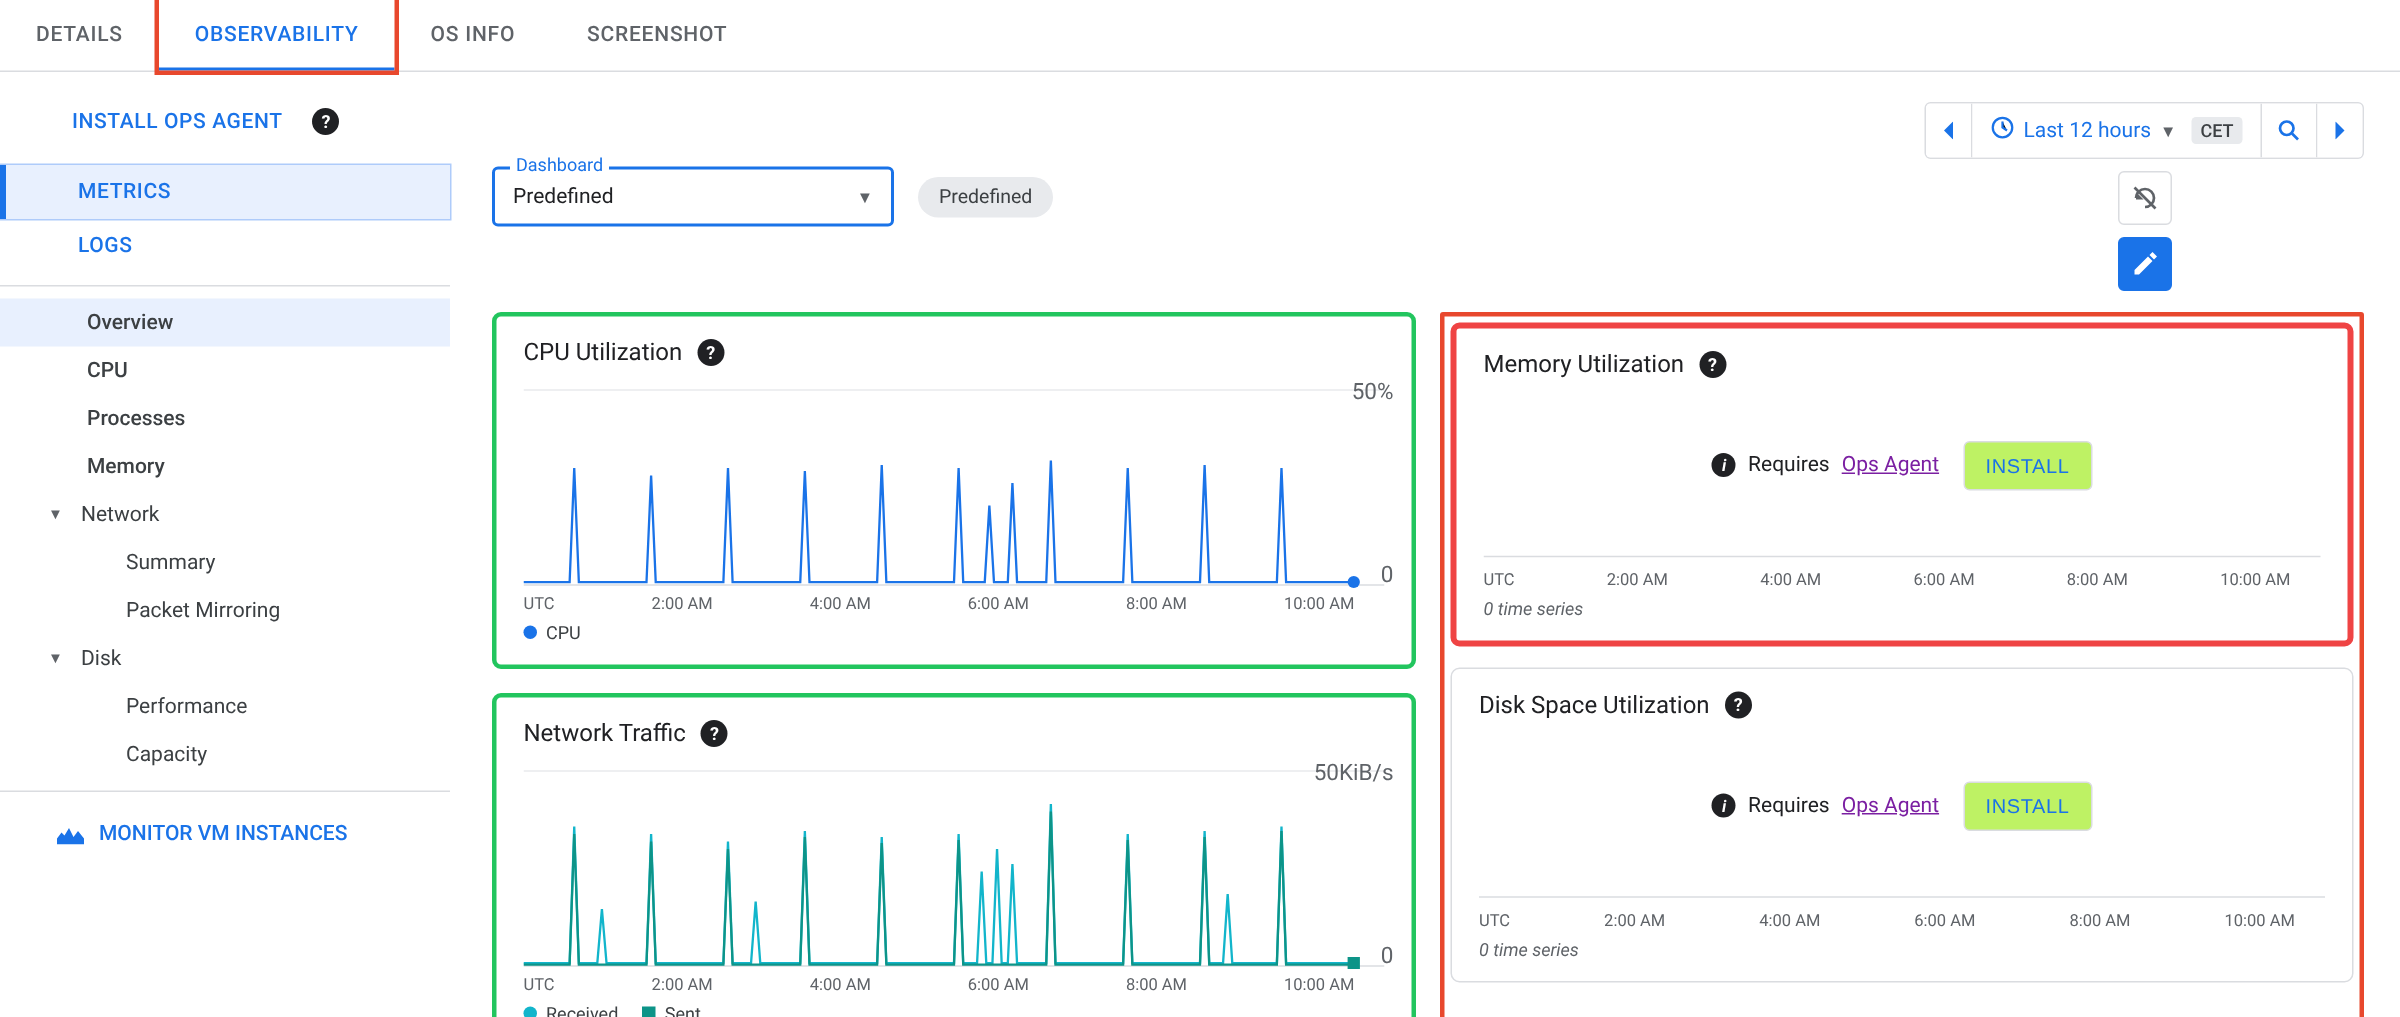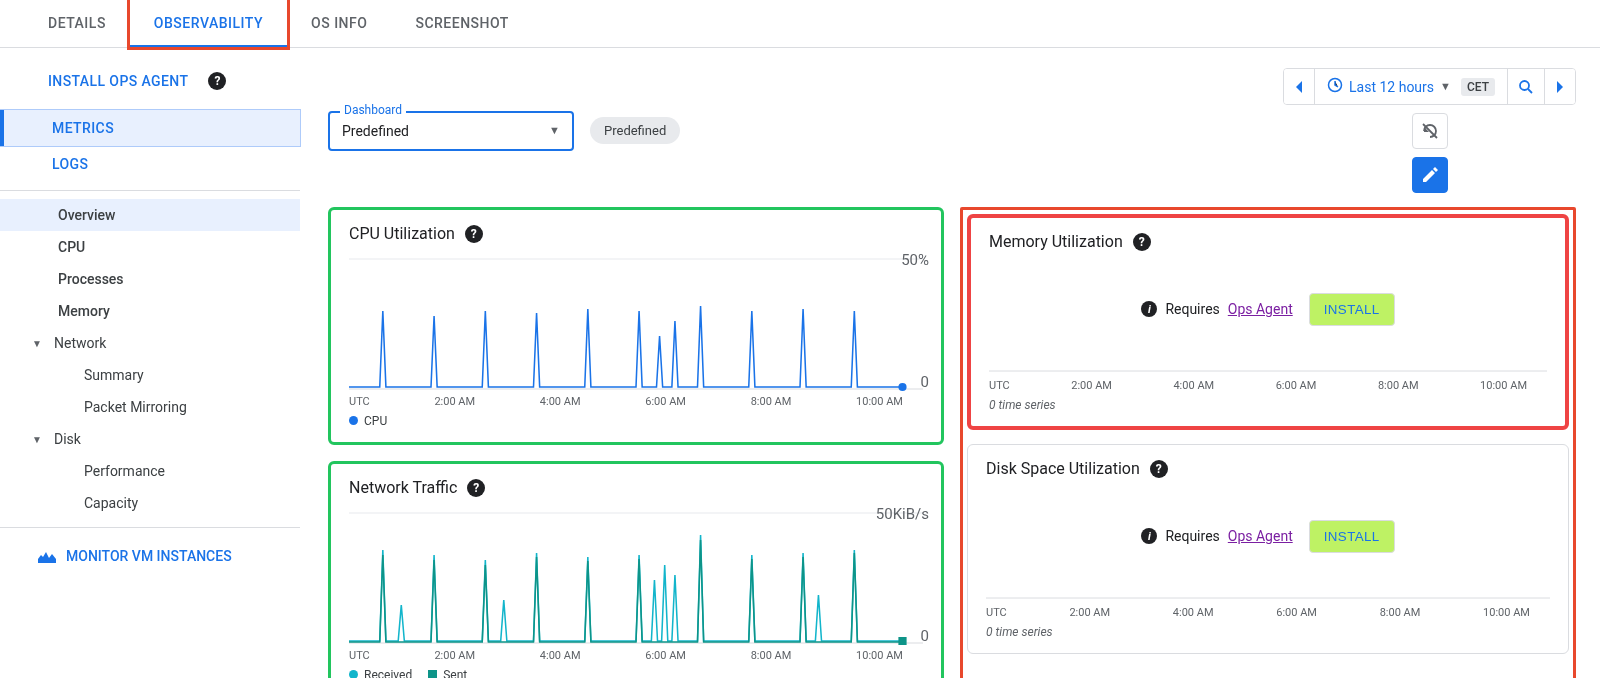--- a/index.html
+++ b/index.html
@@ -1,17 +1,17 @@
 <!DOCTYPE html>
 <html><head>
 <meta charset="utf-8">
 <style>
 * { box-sizing: border-box; margin: 0; padding: 0; }
 body { font-family: Roboto, Arial, sans-serif; font-size: 14px; color: #202124; background: #fff; width: 1600px; }
-.tabs { display: flex; border-bottom: 1px solid #dadce0; padding-left: 24px; height: 48px; align-items: stretch; }
+.tabs { display: flex; border-bottom: 1px solid #dadce0; height: 48px; align-items: stretch; }
 .tab { padding: 0 24px; display: flex; align-items: center; font-weight: 500; letter-spacing: .5px; color: #5f6368; cursor: pointer; border-bottom: 2px solid transparent; }
 .tab.active { color: #1a73e8; border-bottom: 2px solid #1a73e8; }
 .tab.highlighted { outline: 3px solid #e8482d; }
 .layout { display: flex; }
 .sidebar { width: 300px; padding: 20px 0; }
 .ops-agent-row { display: flex; align-items: center; padding: 4px 0 20px 48px; gap: 20px; }
 .link-blue { color: #1a73e8; font-weight: 500; letter-spacing: .4px; cursor: pointer; }
 .help-icon { width: 18px; height: 18px; border-radius: 50%; background: #202124; color: #fff; display: inline-flex; align-items: center; justify-content: center; font-size: 12px; font-weight: bold; cursor: pointer; }
 .nav-item { display: flex; align-items: center; padding: 10px 12px 10px 48px; cursor: pointer; color: #1a73e8; font-weight: 500; letter-spacing: .4px; border-left: 4px solid transparent; }
 .nav-item.metrics { background: #e8f0fe; border-left: 4px solid #1a73e8; outline: 1px solid #aecbfa; }
@@ -19,21 +19,21 @@
 .tree-item { display: flex; align-items: center; padding: 8px 12px 8px 32px; cursor: pointer; font-size: 14px; color: #3c4043; gap: 8px; }
 .tree-item.selected { background: #e8f0fe; font-weight: 500; }
 .tree-item.child { padding-left: 84px; }
 .tree-item.parent { padding-left: 58px; font-weight: 500; }
 .triangle { display: inline-block; color:#5f6368; font-size:10px; width:14px; }
 .monitor-row { display: flex; align-items: center; gap: 10px; padding: 12px 12px 12px 38px; color: #1a73e8; font-weight: 500; cursor: pointer; }
 .mon-icon svg { display:block; }
 .content { flex: 1; padding: 20px 24px 20px 28px; }
 .top-controls { display: flex; align-items: center; justify-content: space-between; margin-bottom: 14px; }
 .left-ctrl { display: flex; align-items: center; gap: 16px; }
-.dash-select { position: relative; border: 2px solid #1a73e8; border-radius: 4px; width: 246px; height: 40px; display: flex; align-items: center; padding: 0 12px; cursor: pointer; justify-content: space-between; }
+.dash-select { position: relative; border: 2px solid #1a73e8; border-radius: 4px; width: 268px; height: 40px; display: flex; align-items: center; padding: 0 12px; cursor: pointer; justify-content: space-between; }
 .dash-select .flabel { position: absolute; top: -10px; left: 10px; background: #fff; padding: 0 4px; font-size: 12px; color: #1a73e8; }
 .chip { background: #e8eaed; border-radius: 16px; padding: 6px 14px; font-size: 13px; color: #3c4043; }
 .right-ctrl { display: flex; align-items: center; gap: 8px; flex-direction: column; }
 .btn-group { display: flex; border: 1px solid #dadce0; border-radius: 4px; overflow: hidden; }
 .ctl-btn { padding: 8px 12px; display: flex; align-items: center; gap: 6px; cursor: pointer; background: #fff; color: #1a73e8; border-right: 1px solid #dadce0; font-size: 14px; }
 .ctl-btn:last-child { border-right: none; }
 .ctl-btn.icon-only { padding: 8px 10px; }
 .tz-badge { background: #e8eaed; color: #3c4043; padding: 2px 6px; border-radius: 3px; font-size: 12px; font-weight: 500; margin-left: 4px; }
 .sq-btn { width: 36px; height: 36px; border: 1px solid #dadce0; border-radius: 4px; display: flex; align-items: center; justify-content: center; cursor: pointer; color: #5f6368; }
 .sq-btn.primary { background: #1a73e8; color: #fff; border-color: #1a73e8; }

